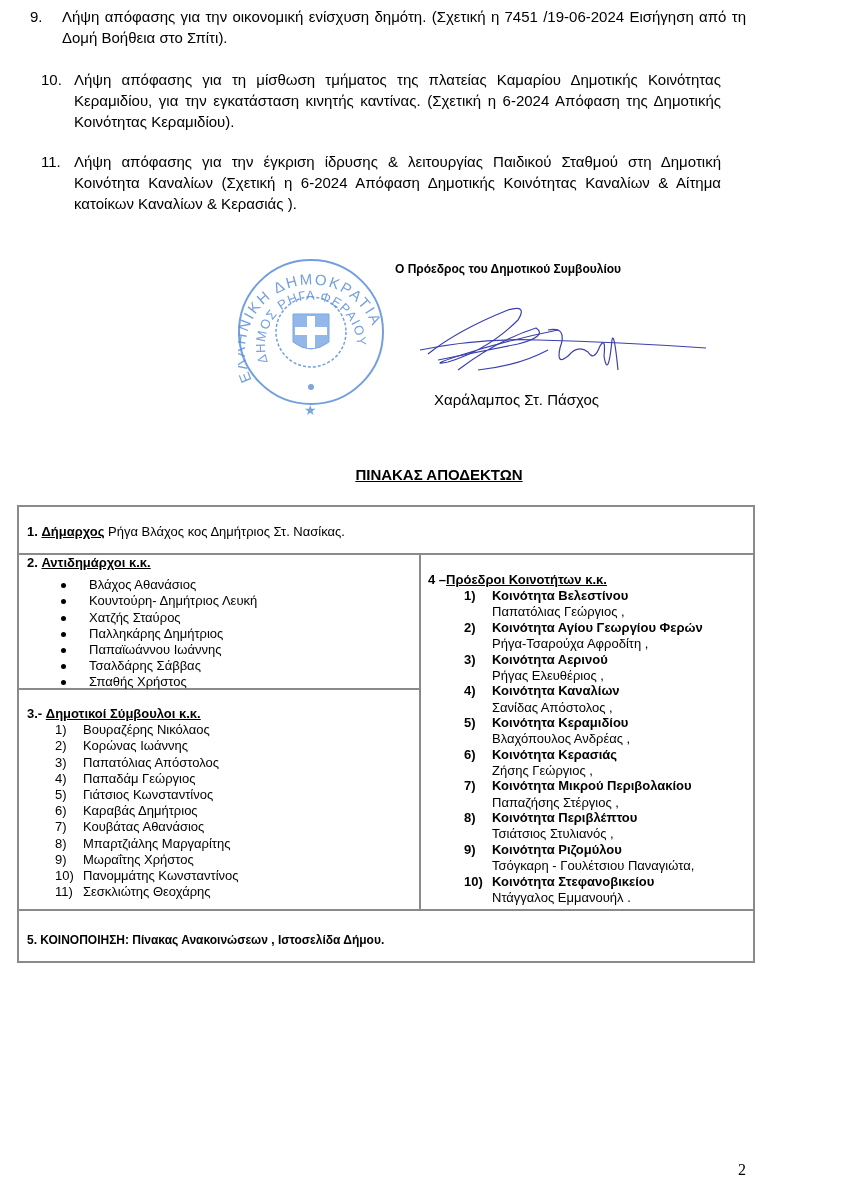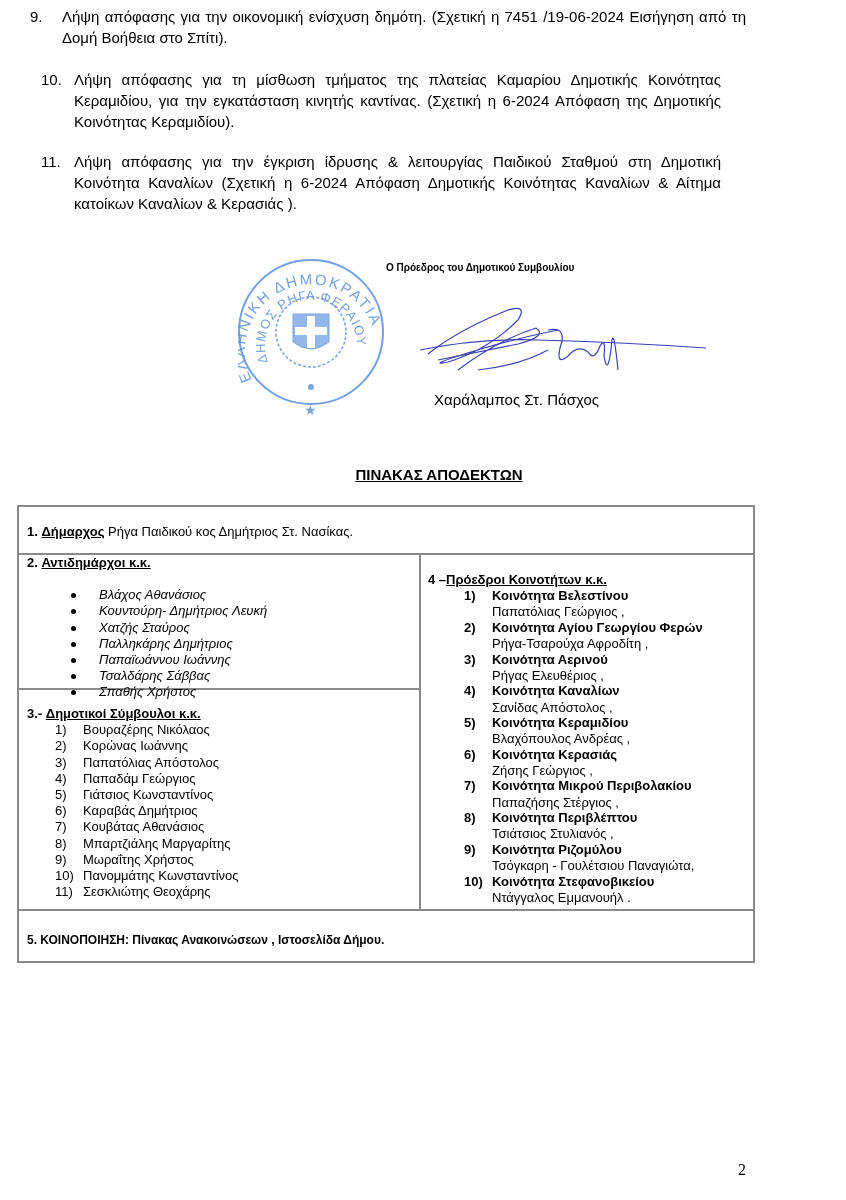--- a/index.html
+++ b/index.html
@@ -13,38 +13,38 @@
   .agenda .num { position: absolute; }
   .agenda .txt { display: block; }
   #item9 { left: 30px; top: 6px; width: 716px; }
   #item9 .num { left: 0; }
   #item9 .txt { margin-left: 32px; }
   #item10 { left: 41px; top: 69px; width: 680px; }
   #item10 .txt { margin-left: 33px; }
   #item11 { left: 41px; top: 151px; width: 680px; }
   #item11 .txt { margin-left: 33px; }
 
-  .sig-title { left: 386px; top: 262px; font-weight: bold; font-size: 10px; }
+  .sig-title { left: 395px; top: 262px; font-weight: bold; font-size: 12px; }
   .sig-name { left: 434px; top: 391px; font-weight: normal; font-size: 15px; }
   .stamp { left: 238px; top: 250px; width: 146px; height: 170px; }
   .signature { left: 418px; top: 300px; width: 290px; height: 90px; }
 
   .table-title {
     left: 16px; width: 846px; top: 466px; text-align: center;
     font-weight: bold; font-size: 15px; text-decoration: underline;
   }
 
   .tbl { left: 17px; top: 505px; width: 738px; height: 458px; border: 2px solid #8a8a8a; box-sizing: border-box; }
   .hline { position: absolute; height: 0; border-top: 2px solid #8a8a8a; }
   .vline { position: absolute; width: 0; border-left: 2px solid #8a8a8a; }
 
   .cell-text { position: absolute; font-size: 13px; line-height: 16.2px; }
   .bold { font-weight: bold; }
   .ul { text-decoration: underline; }
-  .b-list { list-style: none; margin: 16px; padding: 0; font-style: italic; }
+  .b-list { list-style: none; margin: 6px; padding: 0; }
   .b-list li { position: relative; padding-left: 56px; }
   .b-list li .dot { position: absolute; left: 28px; top: 6px; width: 5px; height: 5px; border-radius: 50%; background: #000; }
   .n-list { margin: 0; padding: 0; list-style: none; }
   .n-list li { position: relative; padding-left: 56px; }
   .n-list li .n { position: absolute; left: 28px; }
   .c-list { margin: 0; padding: 0; list-style: none; }
   .c-list li { position: relative; padding-left: 64px; }
   .c-list li .n { position: absolute; left: 36px; font-weight: bold; }
   .c-list li .comm { font-weight: bold; display: block; }
   .c-list li .pres { display: block; line-height: 15.5px; }
@@ -112,21 +112,21 @@
 
 <div class="abs tbl">
   <div class="hline" style="left:0; width:734px; top:46px;"></div>
   <div class="vline" style="left:400px; top:46px; height:356px;"></div>
   <div class="hline" style="left:0; width:400px; top:181px;"></div>
   <div class="hline" style="left:0; width:734px; top:402px;"></div>
 
   <div class="cell-text" style="left:8px; top:17px;">
     <span class="bold">1.</span>
     <span class="bold ul">Δήμαρχος</span>
-    <span>Ρήγα Παιδικού κος Δημήτριος  Στ. Νασίκας.</span>
+    <span>Ρήγα Βλάχος κος Δημήτριος  Στ. Νασίκας.</span>
   </div>
 
   <div class="cell-text" style="left:8px; top:48px; width:390px;">
     <div>
       <span class="bold">2.</span>
       <span class="bold ul">Αντιδημάρχοι κ.κ.</span>
     </div>
     <ul class="b-list" id="deputy-list">
         <li><span class="dot"></span><span>Βλάχος Αθανάσιος</span></li>
         <li><span class="dot"></span><span>Κουντούρη- Δημήτριος Λευκή</span></li>

